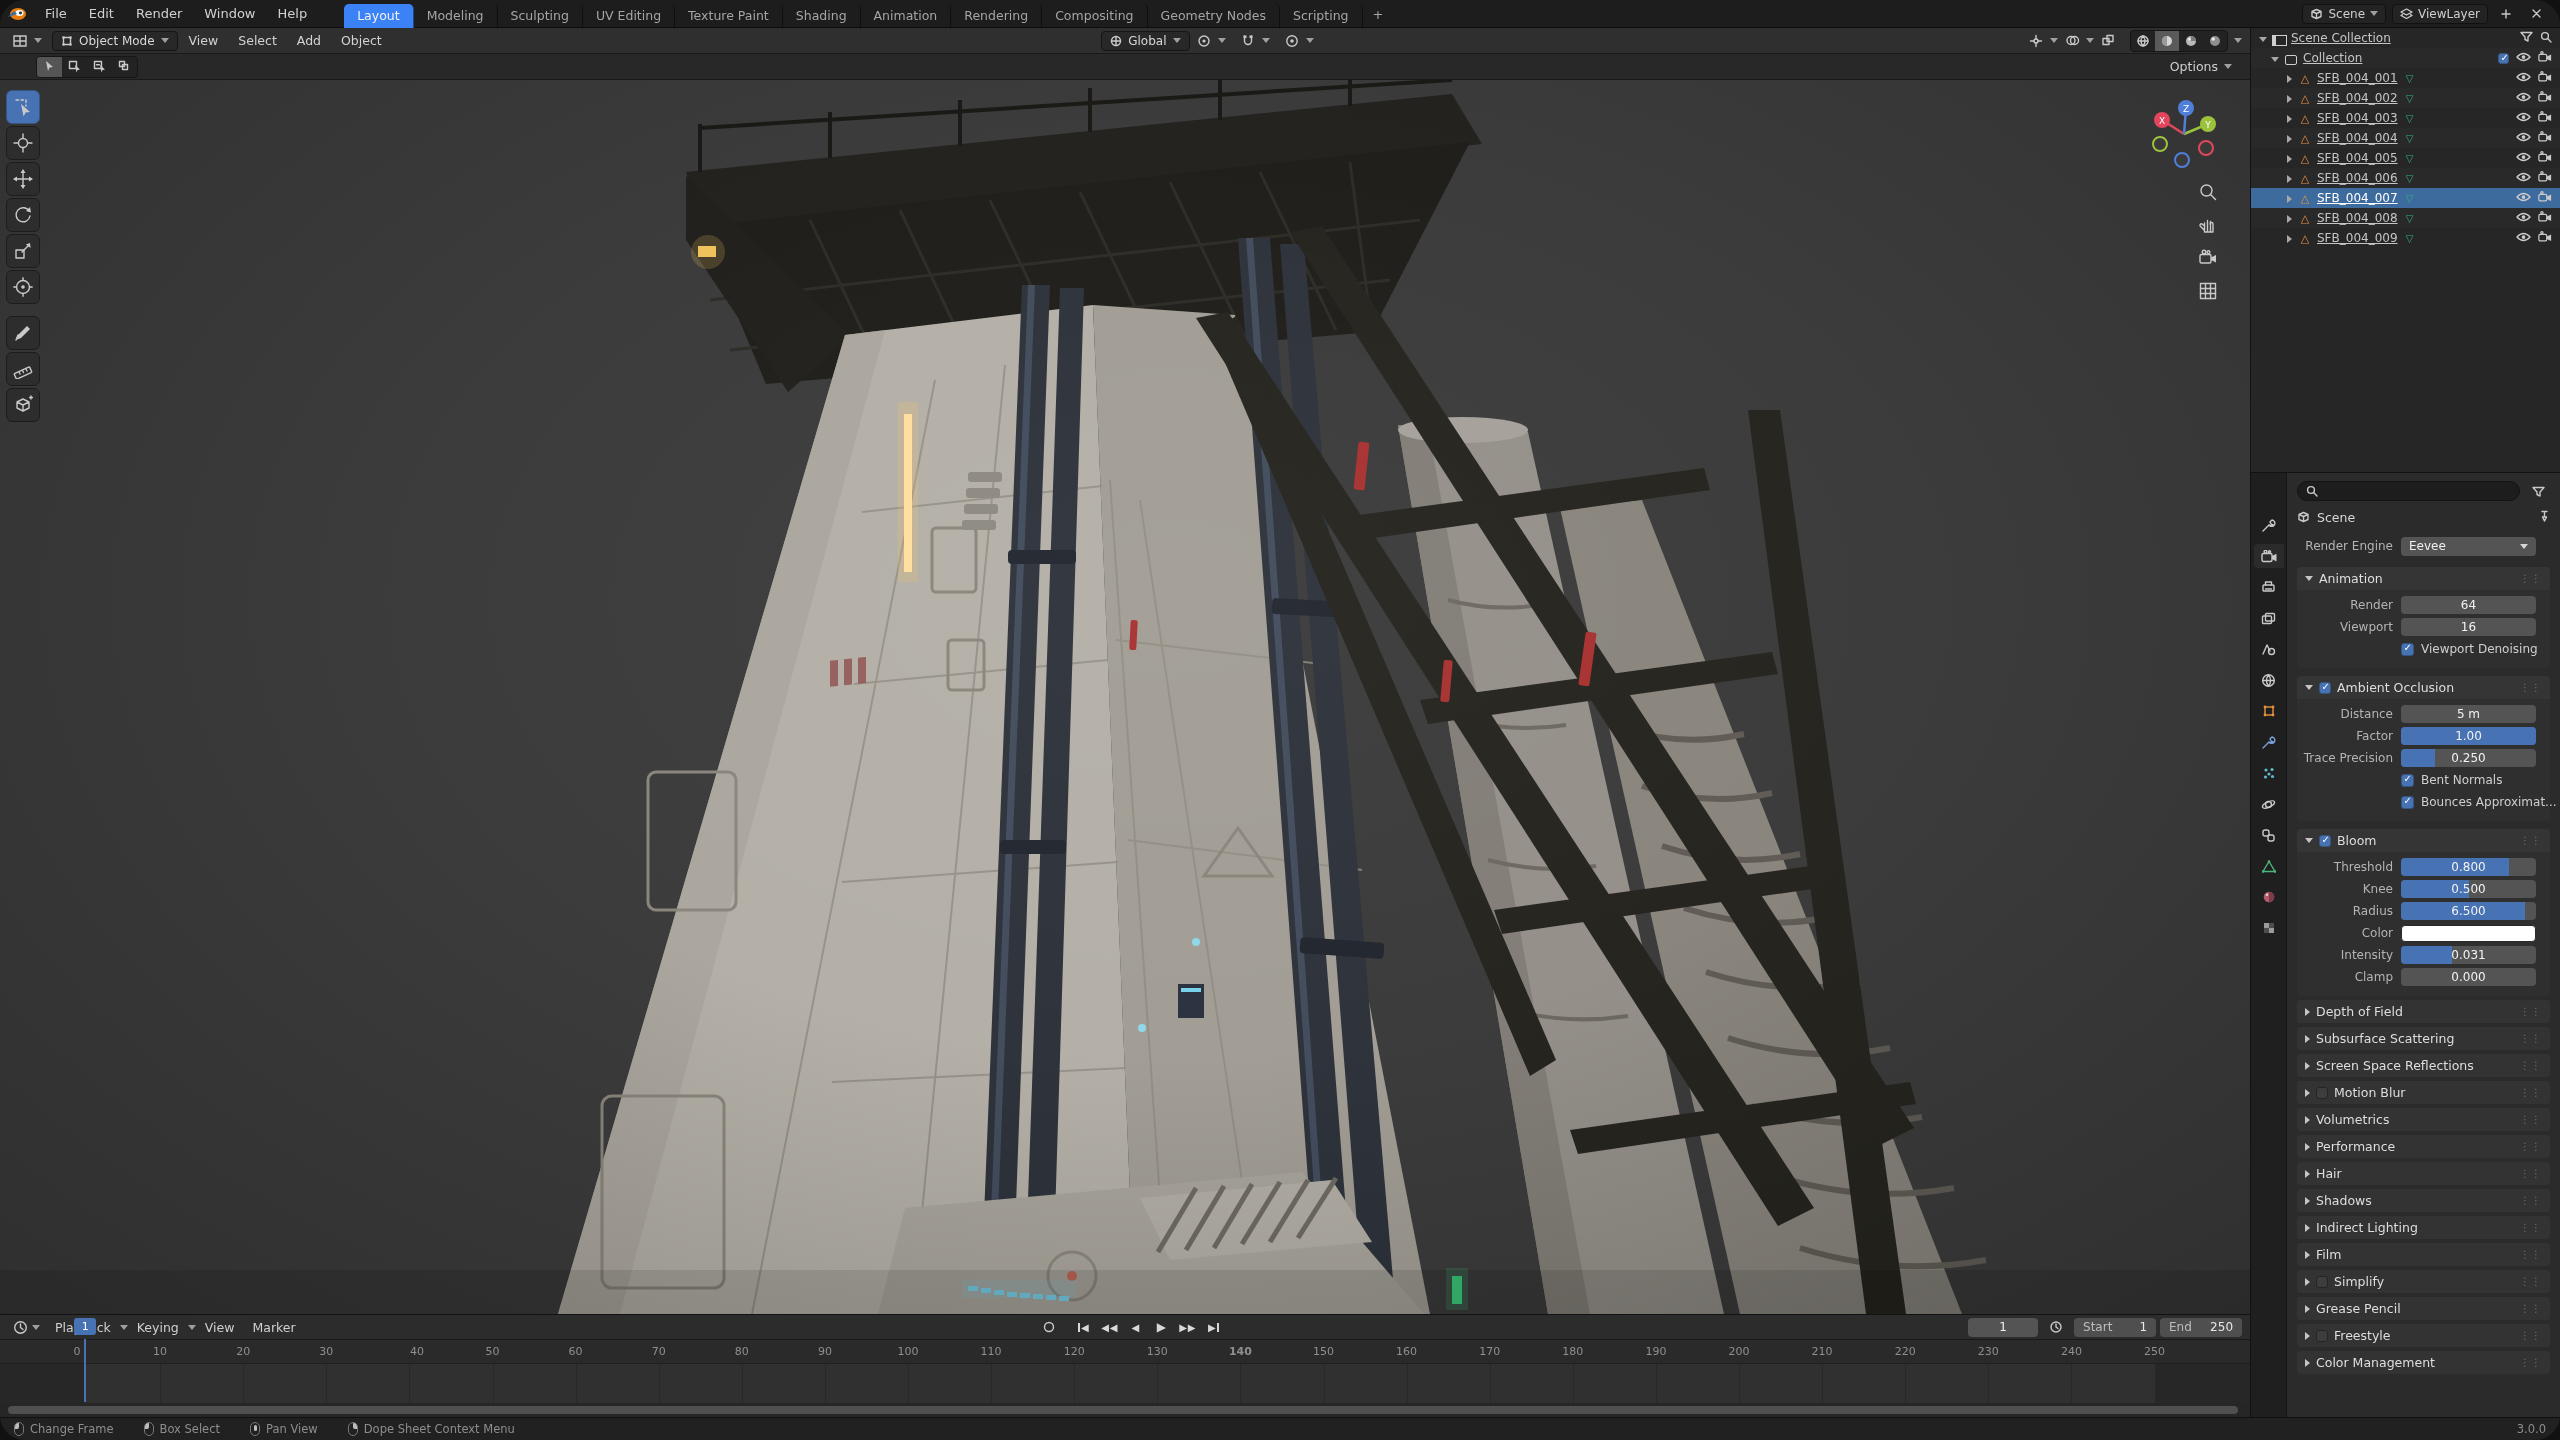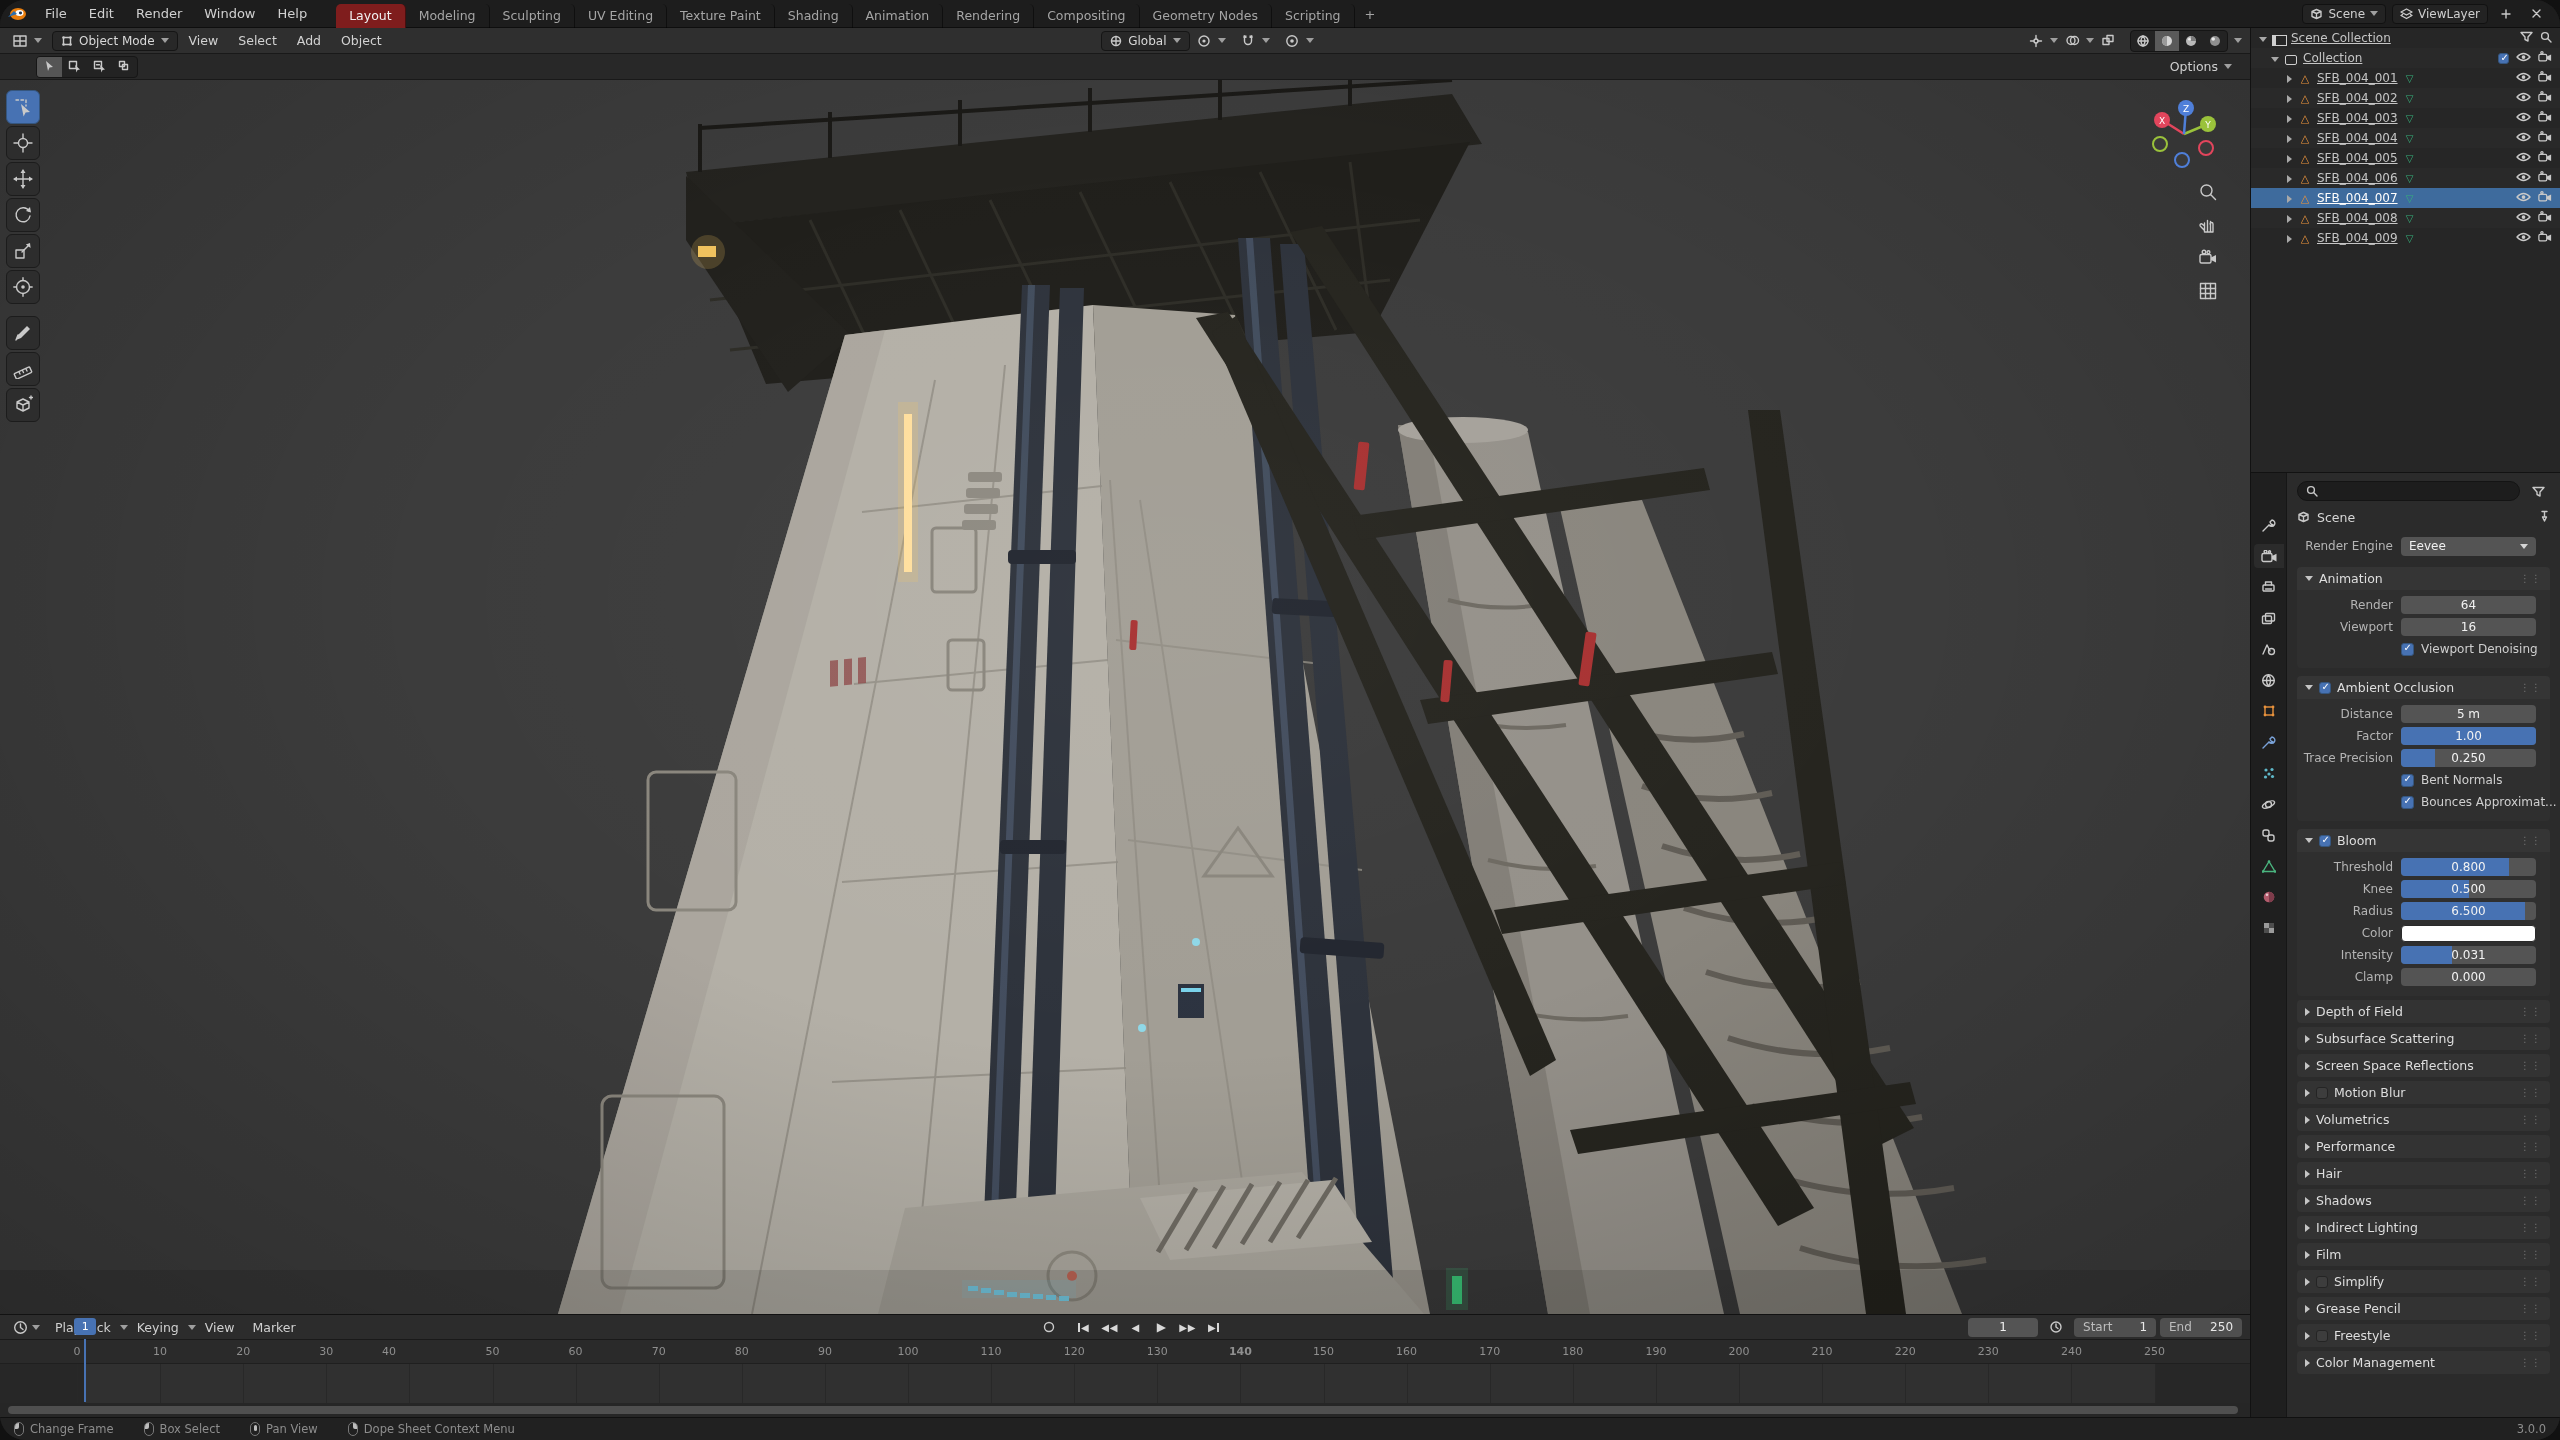--- a/index.html
+++ b/index.html
@@ -11,21 +11,21 @@
   }
 
   
   .topbar { position:absolute; left:0; top:0; width:2560px; height:28px;
     background:#1d1d1d; border-bottom:1px solid #0e0e0e; display:flex; align-items:center; z-index:40; }
   .blender-logo { width:34px; display:flex; justify-content:center; align-items:center; }
   .menu-item { padding:0 11px; height:28px; line-height:28px; color:#d0d0d0; cursor:default; }
   .ws-tabs { display:flex; margin-left:18px; height:28px; align-items:flex-end; }
   .ws-tab { padding:0 13px; height:24px; line-height:24px; color:#a5a5a5;
     border-right:1px solid rgba(0,0,0,.45); font-size:12.5px; border-radius:5px 5px 0 0; }
-  .ws-tab.active { background:#7f1d1d; color:#f1f1f1; }
+  .ws-tab.active { background:#3b82f6; color:#f1f1f1;margin-left:8px; }
   .ws-add { padding:0 10px; color:#a5a5a5; height:24px; line-height:22px; }
   .topbar-right { margin-left:auto; display:flex; align-items:center; gap:6px; padding-right:12px; }
   .id-block { display:flex; align-items:center; gap:5px; background:#232323; border:1px solid #111;
     border-radius:4px; height:20px; padding:0 7px; font-size:12px; color:#cfcfcf; }
 
   .caret { width:0; height:0; border-left:4px solid transparent; border-right:4px solid transparent;
     border-top:5px solid #9f9f9f; display:inline-block; }
 
   
   .main-left { position:absolute; left:0; top:28px; width:2250px; height:1389px; background:#3c3c3c; }
@@ -702,21 +702,21 @@
           <span class="rlabel">End</span>
           <span style="margin-left:auto">250</span>
         </span>
       </div>
 
       <div class="tl-ruler">
           <span class="tick-label" style="left: 77px;">0</span>
           <span class="tick-label" style="left: 160.1px;">10</span>
           <span class="tick-label" style="left: 243.2px;">20</span>
           <span class="tick-label" style="left: 326.3px;">30</span>
-          <span class="tick-label" style="left: 389px;">40</span>
+          <span class="tick-label" style="left: 417px;">40</span>
           <span class="tick-label" style="left: 492.5px;">50</span>
           <span class="tick-label" style="left: 575.6px;">60</span>
           <span class="tick-label" style="left: 658.7px;">70</span>
           <span class="tick-label" style="left: 741.8px;">80</span>
           <span class="tick-label" style="left: 824.9px;">90</span>
           <span class="tick-label" style="left: 908px;">100</span>
           <span class="tick-label" style="left: 991.1px;">110</span>
           <span class="tick-label" style="left: 1074.2px;">120</span>
           <span class="tick-label" style="left: 1157.3px;">130</span>
           <span class="tick-label" style="left: 1240.4px; font-weight: bold;">140</span>

